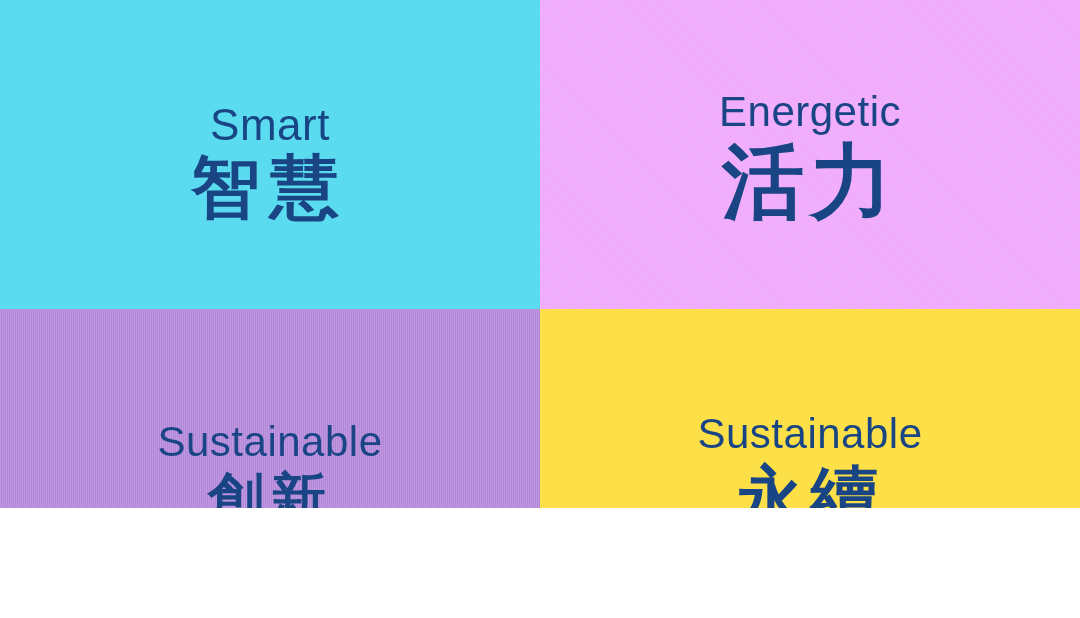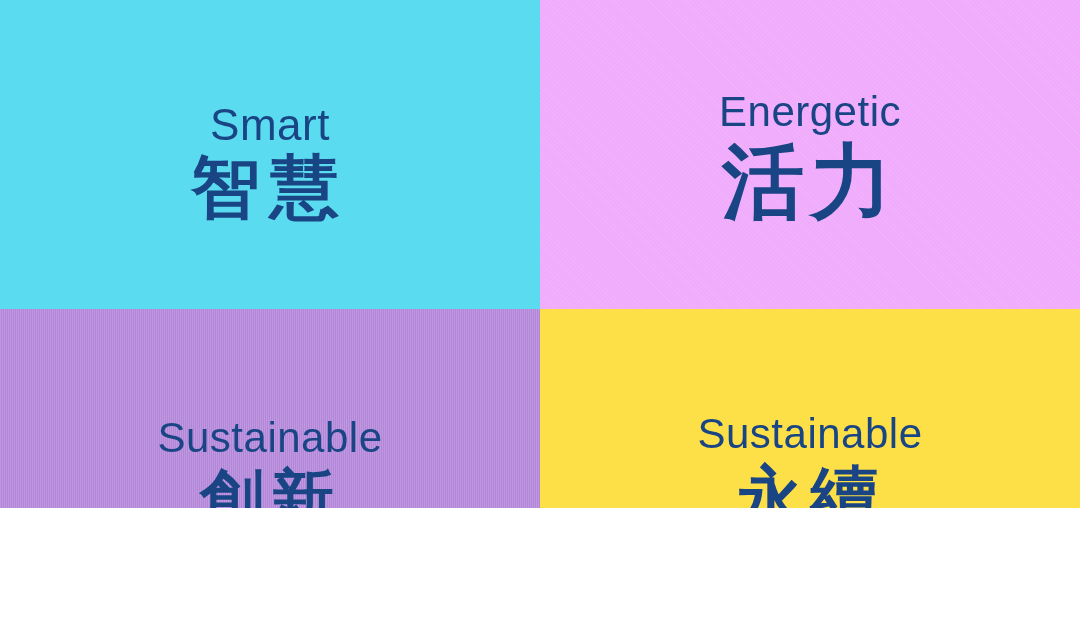--- a/index.html
+++ b/index.html
@@ -88,21 +88,21 @@
   #q-smart .qtext       { transform: translate(0px, 8px); }
   #q-smart .label-en    { font-size: 44px; margin-bottom: 6px; }
   #q-smart .label-zh    { font-size: 69px; letter-spacing: 10px; }
 
   #q-energetic .qtext    { transform: translate(0px, 2px); }
   #q-energetic .label-en { font-size: 42px; margin-bottom: 8px; }
   #q-energetic .label-zh { font-size: 82px; letter-spacing: 6px; }
 
   #q-innovative .qtext    { transform: translate(0px, 10px); }
   #q-innovative .label-en { font-size: 42px; margin-bottom: 8px; }
-  #q-innovative .label-zh { font-size: 64px; letter-spacing: 6px; }
+  #q-innovative .label-zh { font-size: 56px; letter-spacing: 6px; }
 
   #q-sustainable .qtext    { transform: translate(0px, 8px); }
   #q-sustainable .label-en { font-size: 42px; margin-bottom: 8px; }
   #q-sustainable .label-zh { font-size: 68px; letter-spacing: 6px; }
 </style>
 </head>
 <body>
 
 <div class="poster">
 

